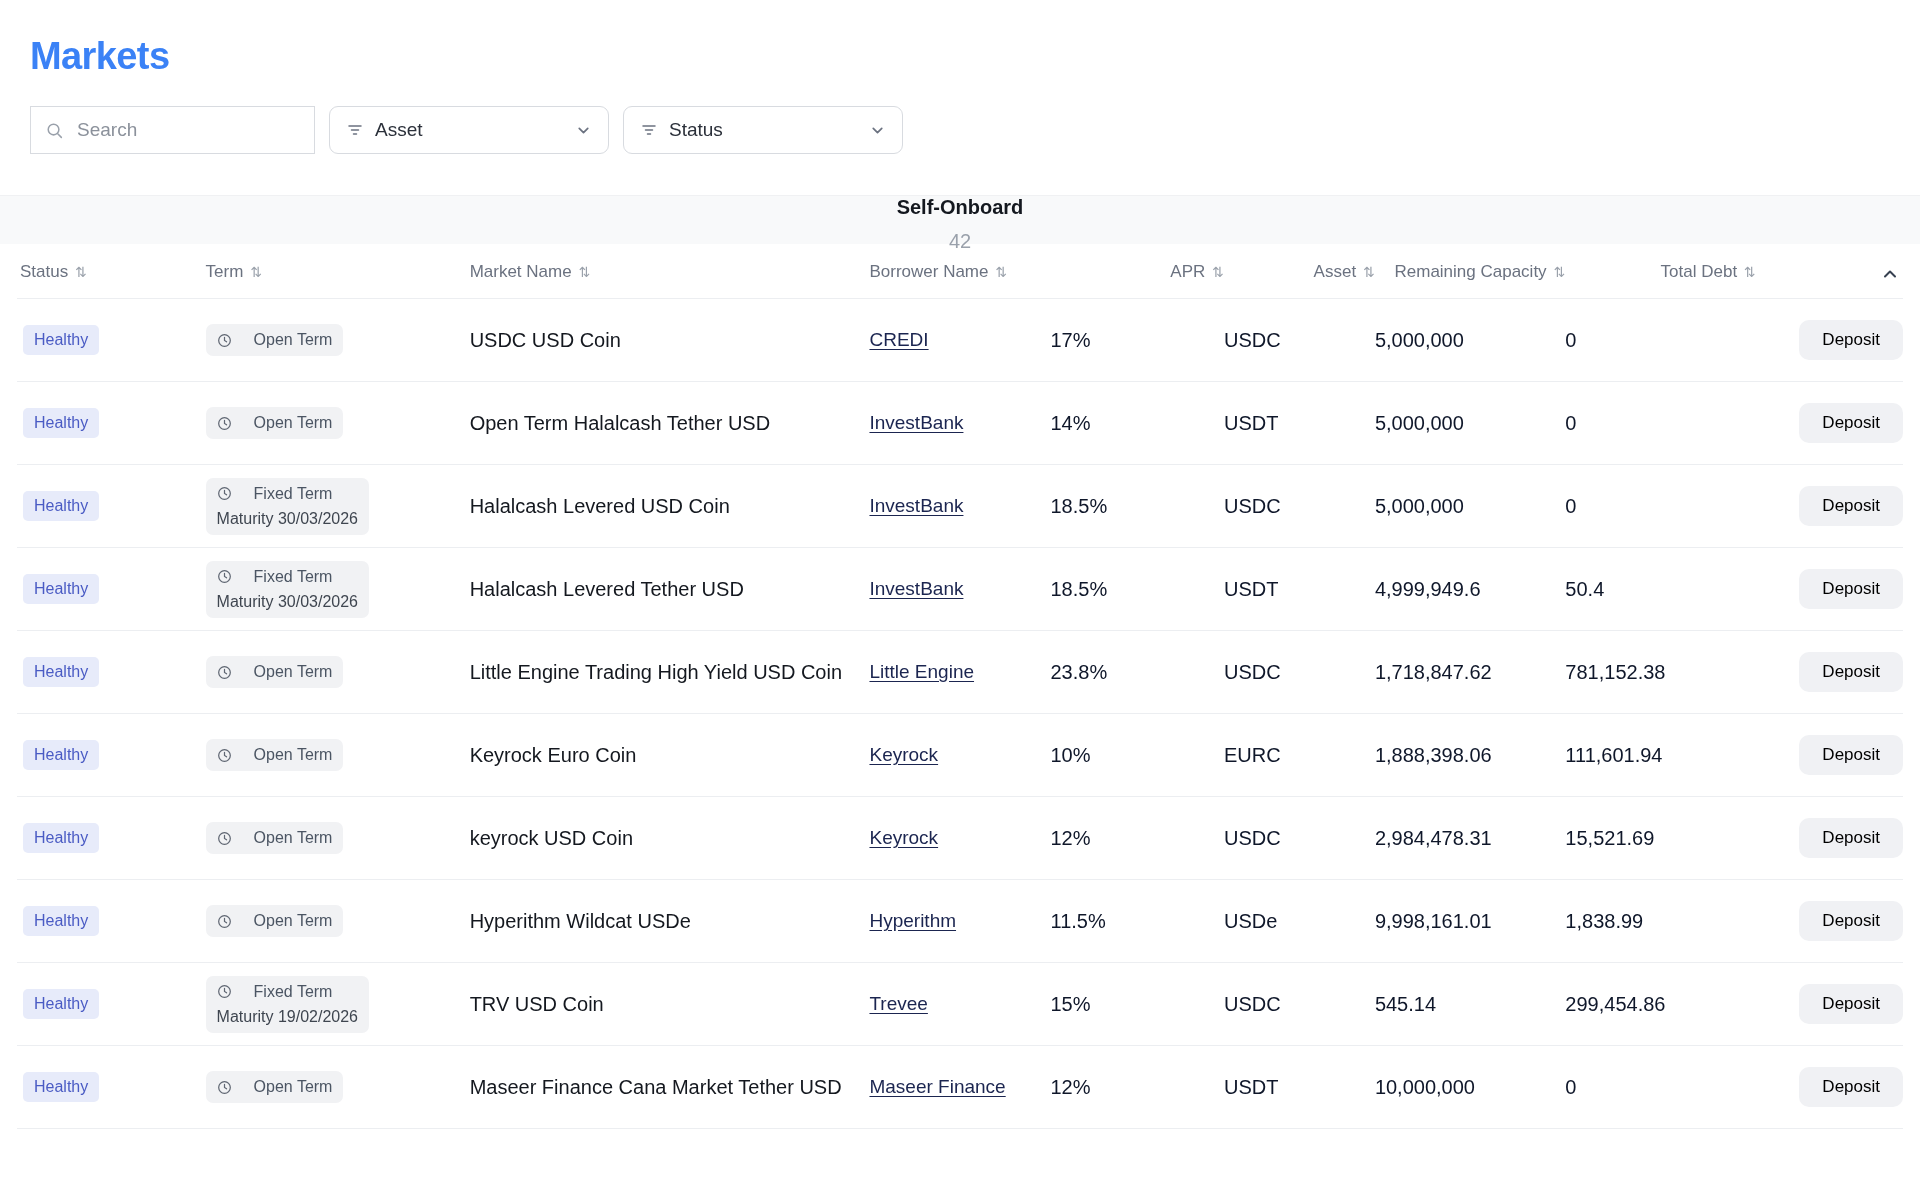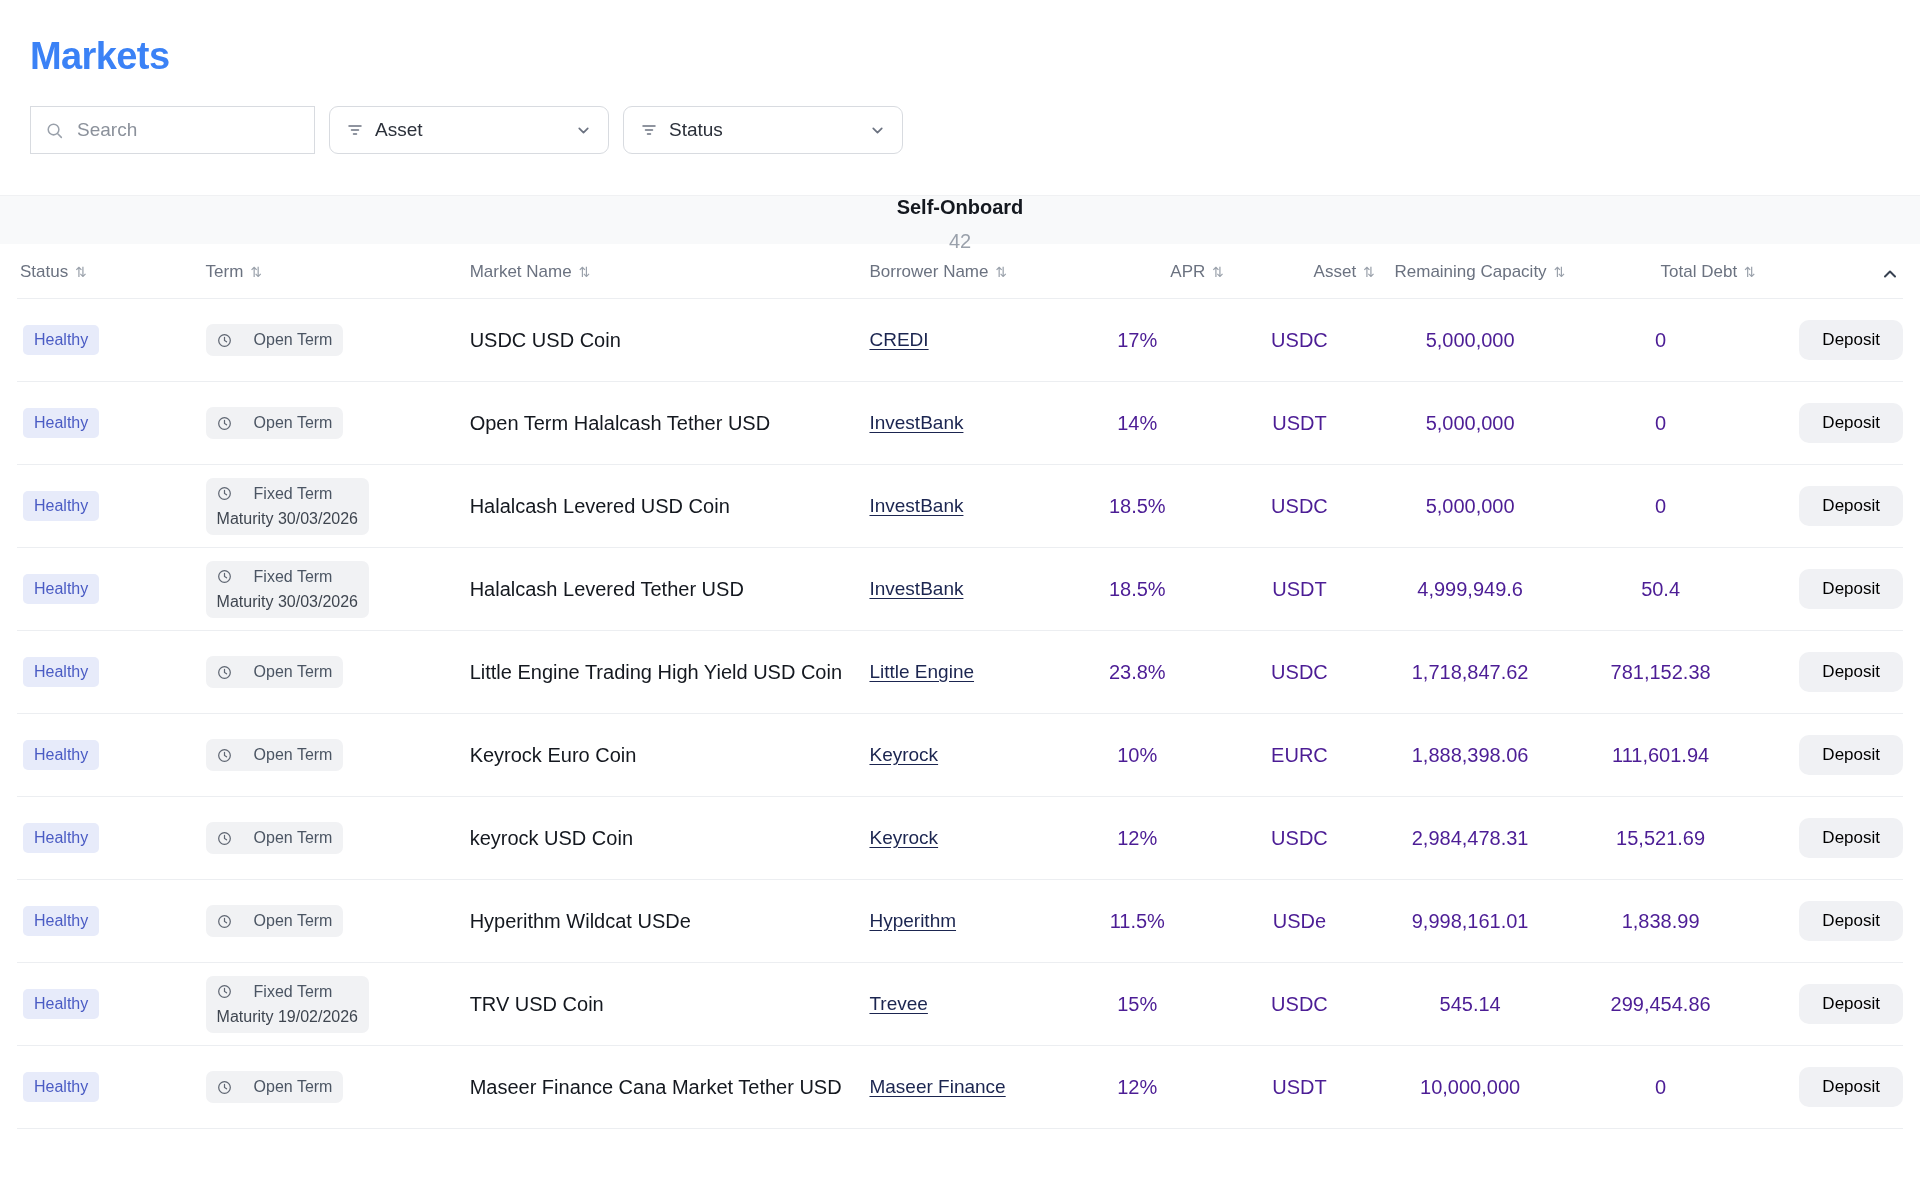--- a/index.html
+++ b/index.html
@@ -69,21 +69,21 @@
     display: inline-block; background: #f1f2f4; color: #4b5563;
     font-size: 16px; padding: 7px 11px; border-radius: 7px; max-width: 92%; box-sizing: border-box;
   }
   .term-line { display: flex; align-items: center; gap: 22px; white-space: nowrap; }
   .maturity-line { margin-top: 7px; white-space: nowrap; color: #3f4650; }
   .market { font-size: 20px; color: #14181f; white-space: nowrap; overflow: hidden; padding-right: 10px; }
   .borrower {
     font-size: 19px; font-weight: 500; color: #1b2550;
     text-decoration: underline; text-underline-offset: 3px; cursor: pointer; white-space: nowrap;
   }
-  .num { font-size: 20px; color: #4c1d95; text-align: center; white-space: nowrap; }
+  .num { font-size: 20px; color: #0f172a; text-align: left; white-space: nowrap; }
   .cell.action { display: flex; justify-content: flex-end; }
   .deposit-btn {
     font-family: inherit; font-size: 17px; font-weight: 500; color: #000000;
     background: #f0f1f4; border: none; border-radius: 10px;
     padding: 10px 23px; cursor: pointer;
   }
 </style>
 </head>
 <body>
 

